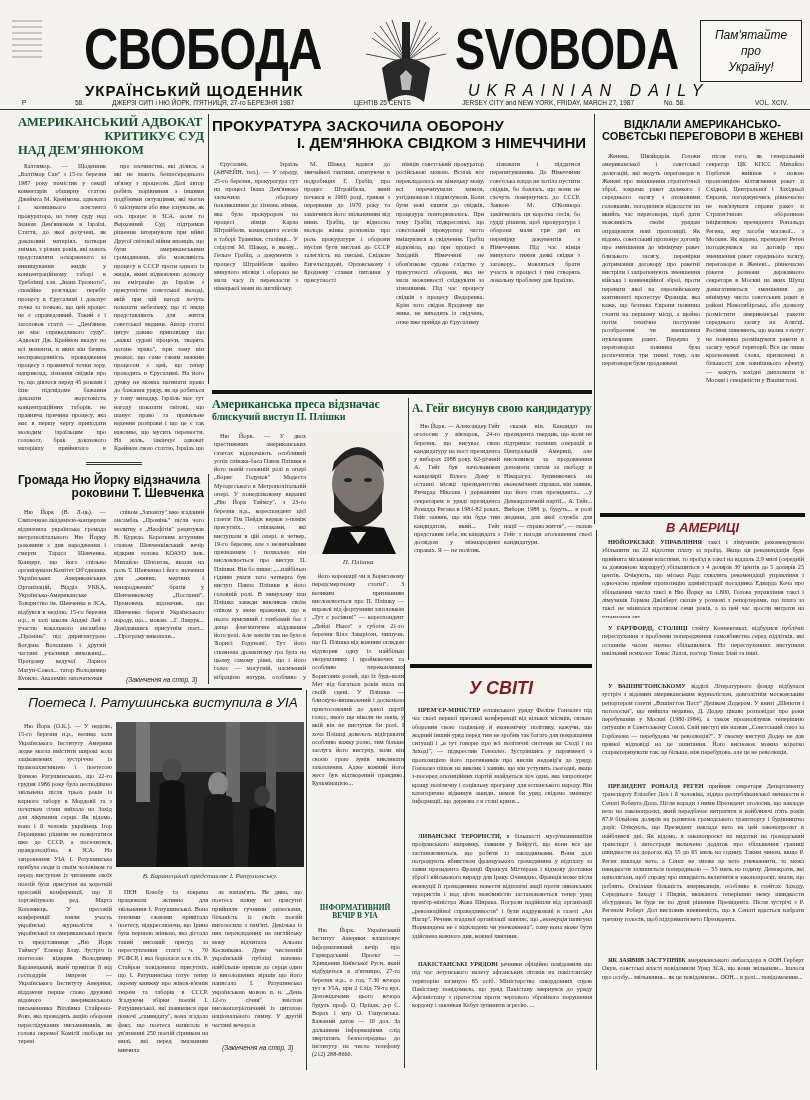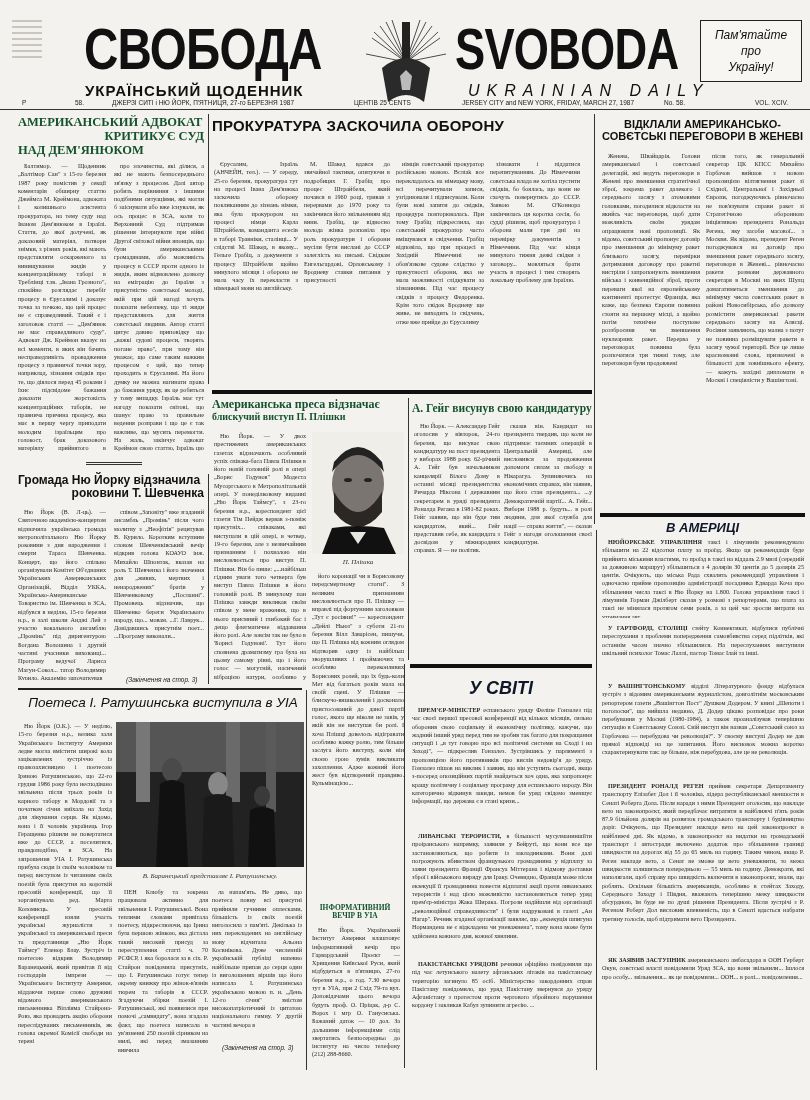--- a/index.html
+++ b/index.html
@@ -29,21 +29,21 @@
   .rule-h-thick { background: #111; height: 4px; }
 
   
   .col { font-size: 6.2px; line-height: 8.3px; color: #2a2a2a; text-align: justify; overflow: hidden; }
   .col p { text-indent: 6px; }
   .col .lead { font-weight: bold; text-indent: 0; }
   .caption { font-style: italic; font-size: 7px; color: #333; text-align: center; }
   .contd { font-family: "Liberation Sans", sans-serif; font-style: italic; font-size: 6.5px; color: #222; }
 
   .photo { background: #1a1a1a; overflow: hidden; }
-  .section-head { font-family: "Liberation Sans", sans-serif; font-weight: bold; font-style: italic; text-align: center; color: #0f172a; }
+  .section-head { font-family: "Liberation Sans", sans-serif; font-weight: bold; font-style: italic; text-align: center; color: #7f1d1d; }
 </style>
 </head>
 <body>
 
 <div class="abs side-tiny">
     <div></div>
     <div></div>
     <div></div>
     <div></div>
     <div></div>
@@ -106,20 +106,21 @@
   </div>
 <div class="abs col" style="left:114px; top:162px; width:90px; height:290px;">
     <p>про злочинства, які ділися, а які не мають безпосереднього зв'язку з процесом. Далі автор робить порівняння з іншими подібними ситуаціями, які могли б заіснувати або вже існували, як ось процес в ЗСА, коли то Верховний Суд підтримав рішення інтернувати при війні Другої світової війни японців, що були американськими громадянами, або можливість процесу в СССР проти одного із жидів, яким відмовлено дозволу на еміграцію до Ізраїля з присутністю совєтської молоді, якій при цій нагоді хочуть показати небезпеку, що ті жиди представляють для життя совєтської людини. Автор статті цитує давню приповідку що „важкі судові процеси, творять погане право", при тому він уважає, що саме таким важким процесом є цей, що тепер проходить в Єрусалимі. На його думку не можна нагинати права до бажання уряду, як це робиться у тому випадку. Ізраїль має тут нагоду показати світові, що шанує право та правильне ведення розправи і що це є так важливе, що мусить перемогти. На жаль, закінчує адвокат Креймон свою статтю, Ізраїль цю нагоду програв.</p>
   </div>
 <div class="abs" style="left:86px; top:462px; width:56px; height:3px; border-top:1px solid #333; border-bottom:1px solid #333;"></div>
 
 <div class="abs rule-v" style="left:208px; top:114px; height:270px;"></div>
 
 <div class="abs" style="left:212px; top:118px; width:380px;">
   <div class="hl-sans" style="font-size:15px; letter-spacing:0.2px;">ПРОКУРАТУРА ЗАСКОЧИЛА ОБОРОНУ</div>
+  <div class="hl-sans" style="font-size:15px; text-align:right; padding-right:6px;">І. ДЕМ'ЯНЮКА СВІДКОМ З НІМЕЧЧИНИ</div>
 </div>
 <div class="abs col" style="left:214px; top:160px; width:84px; height:220px;">
     <p>Єрусалим, Ізраїль (АНЧЕЙН, тел.). — У середу, 25-го березня, прокуратура тут на процесі Івана Дем'янюка заскочила оборону покликанням до зізнань німки, яка була прокурором на процесі німця Карла Штрайбеля, команданта есесів в таборі Травніки, сталінці... У слідстві М. Шакед, в якому... Гельге Грабіц, а документи з процесу Штрайбеля щойно минулого місяця і оборона не мала часу їх перекласти з німецької мови на англійську.</p>
   </div>
 <div class="abs col" style="left:304px; top:160px; width:86px; height:220px;">
     <p>М. Шакед вдався до звичайної тактики, опитуючи в подробицях Г. Грабіц про процес Штрайбеля, який почався в 1960 році, тривав з перервами до 1970 року та закінчився його звільненням від вини. Грабіц, це відносно молода жінка розповіла про роль прокуратури і оборони мусіли бути вислані до СССР залеглість на письмі. Свідкам Енгельгардові, Орловському і Бродневу ставки питання у присутності</p>
   </div>
 <div class="abs col" style="left:396px; top:160px; width:88px; height:220px;">
     <p>німців совєтський прокуратор російською мовою. Вслtak все перекладалось на німецьку мову, всі перечитували записи, узгіднювали і підписували. Коли були нові запити до свідків, процедура повторювалась. При тому Грабіц підкреслила, що совєтський прокуратор часто вмішувався в свідчення. Грабіц відповіла, що при процесі в Західній Німеччині не обов'язкове судове слідство у присутності оборони, яка не мала можливості слідкувати за зізнаннями. Під час процесу свідків з процесу Федоренка. Крім того свідок Бродневу ще живе, не виходить із свідчень, отже вже прийде до Єрусалиму</p>
   </div>

